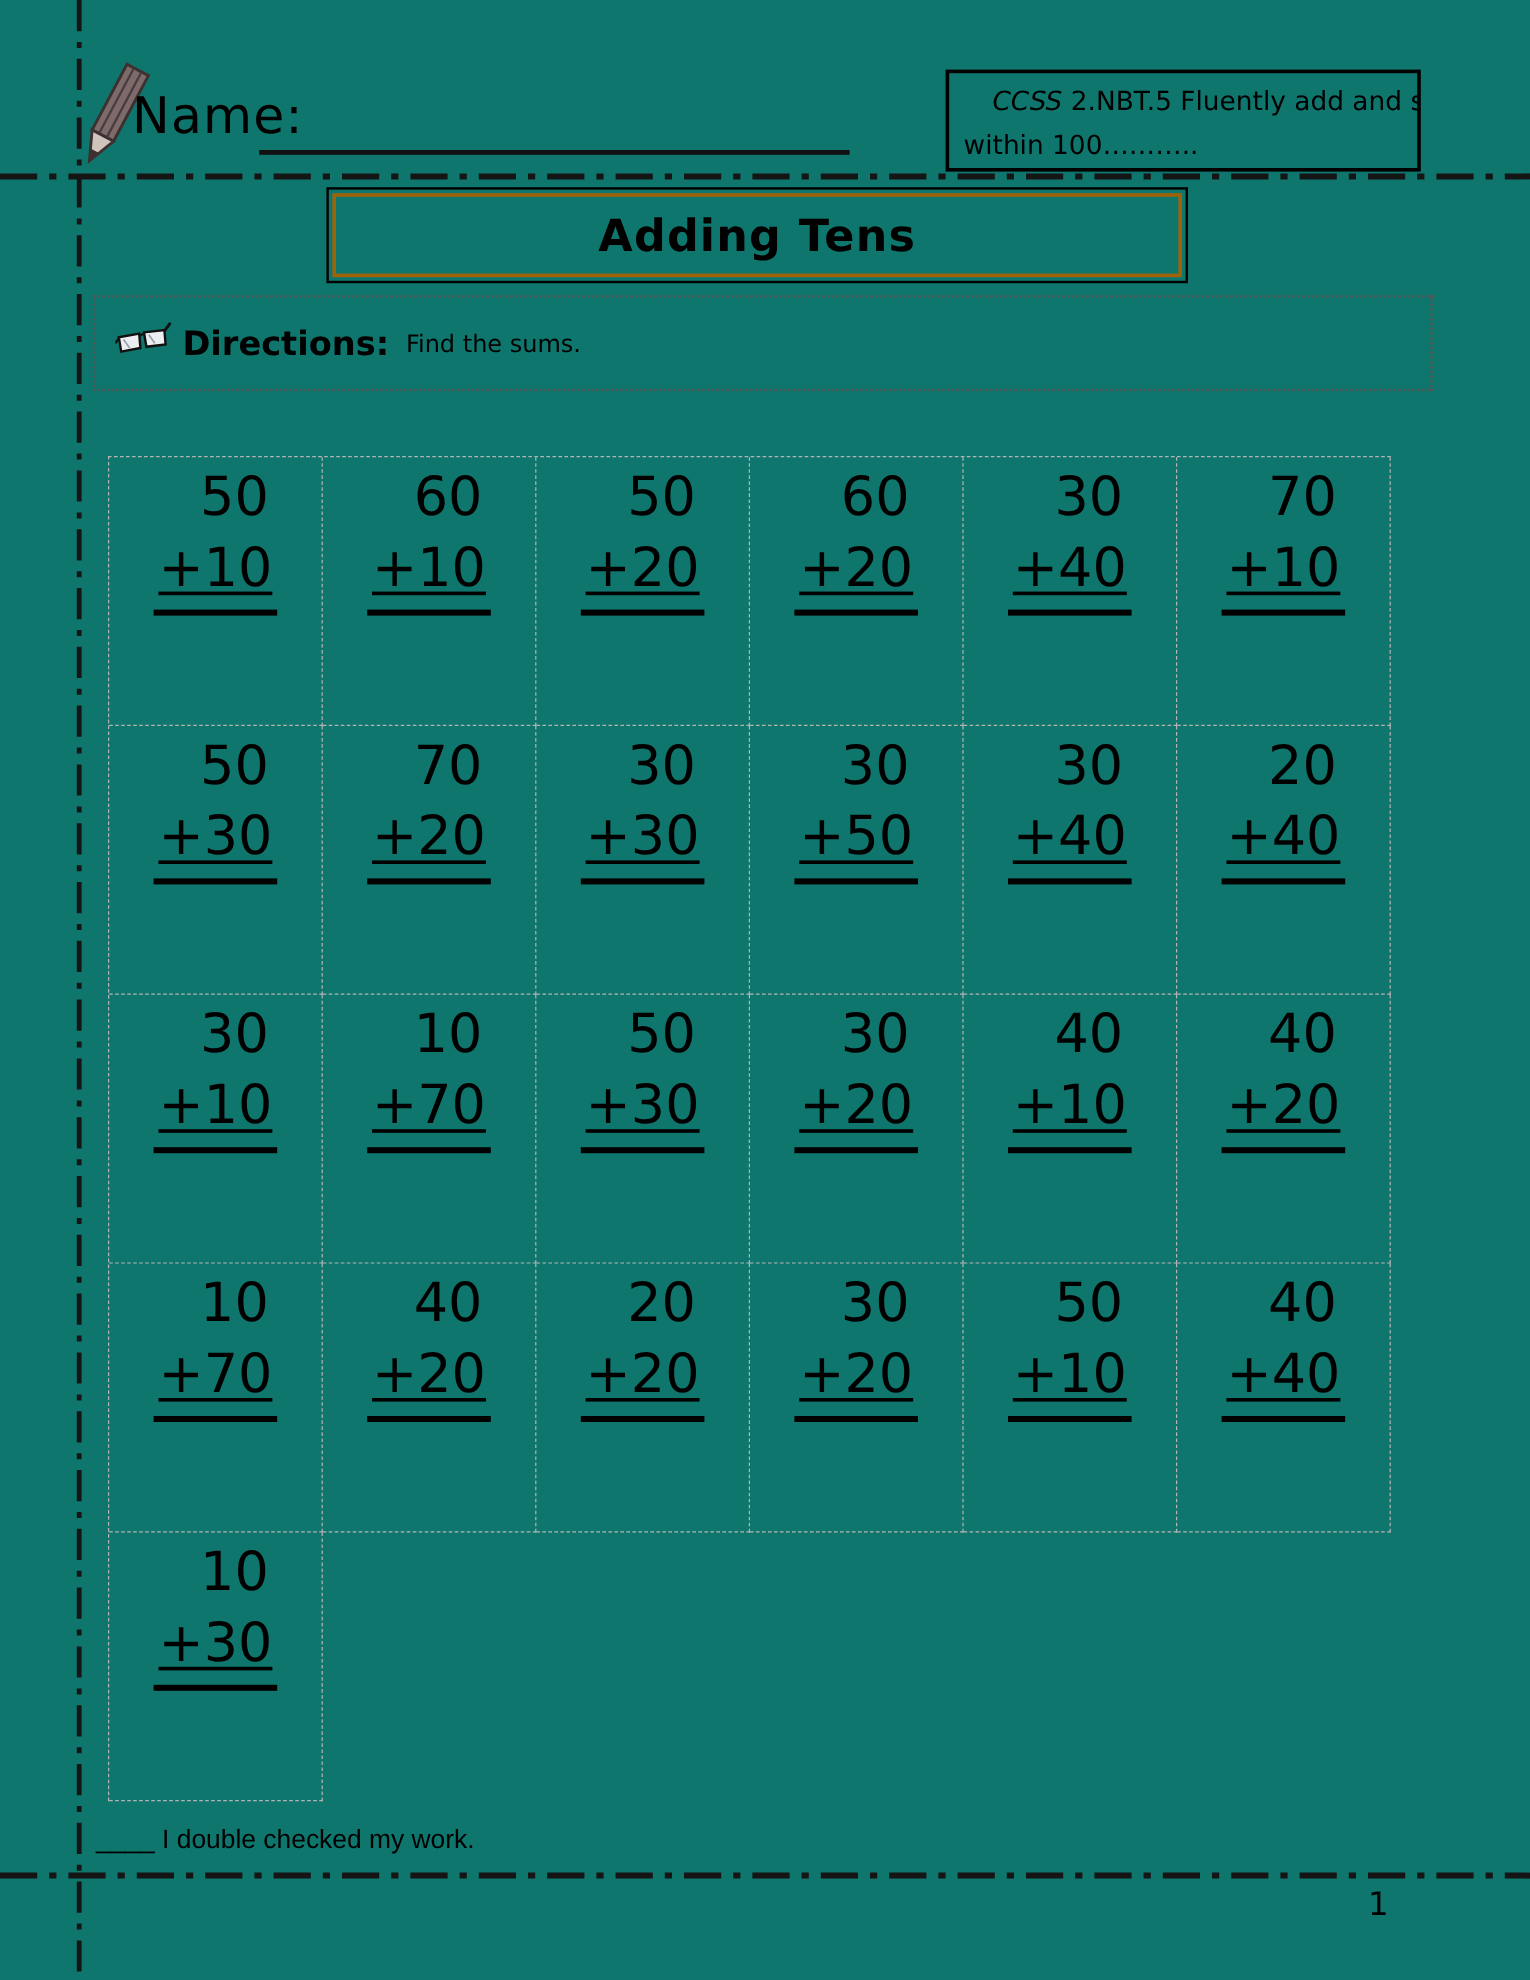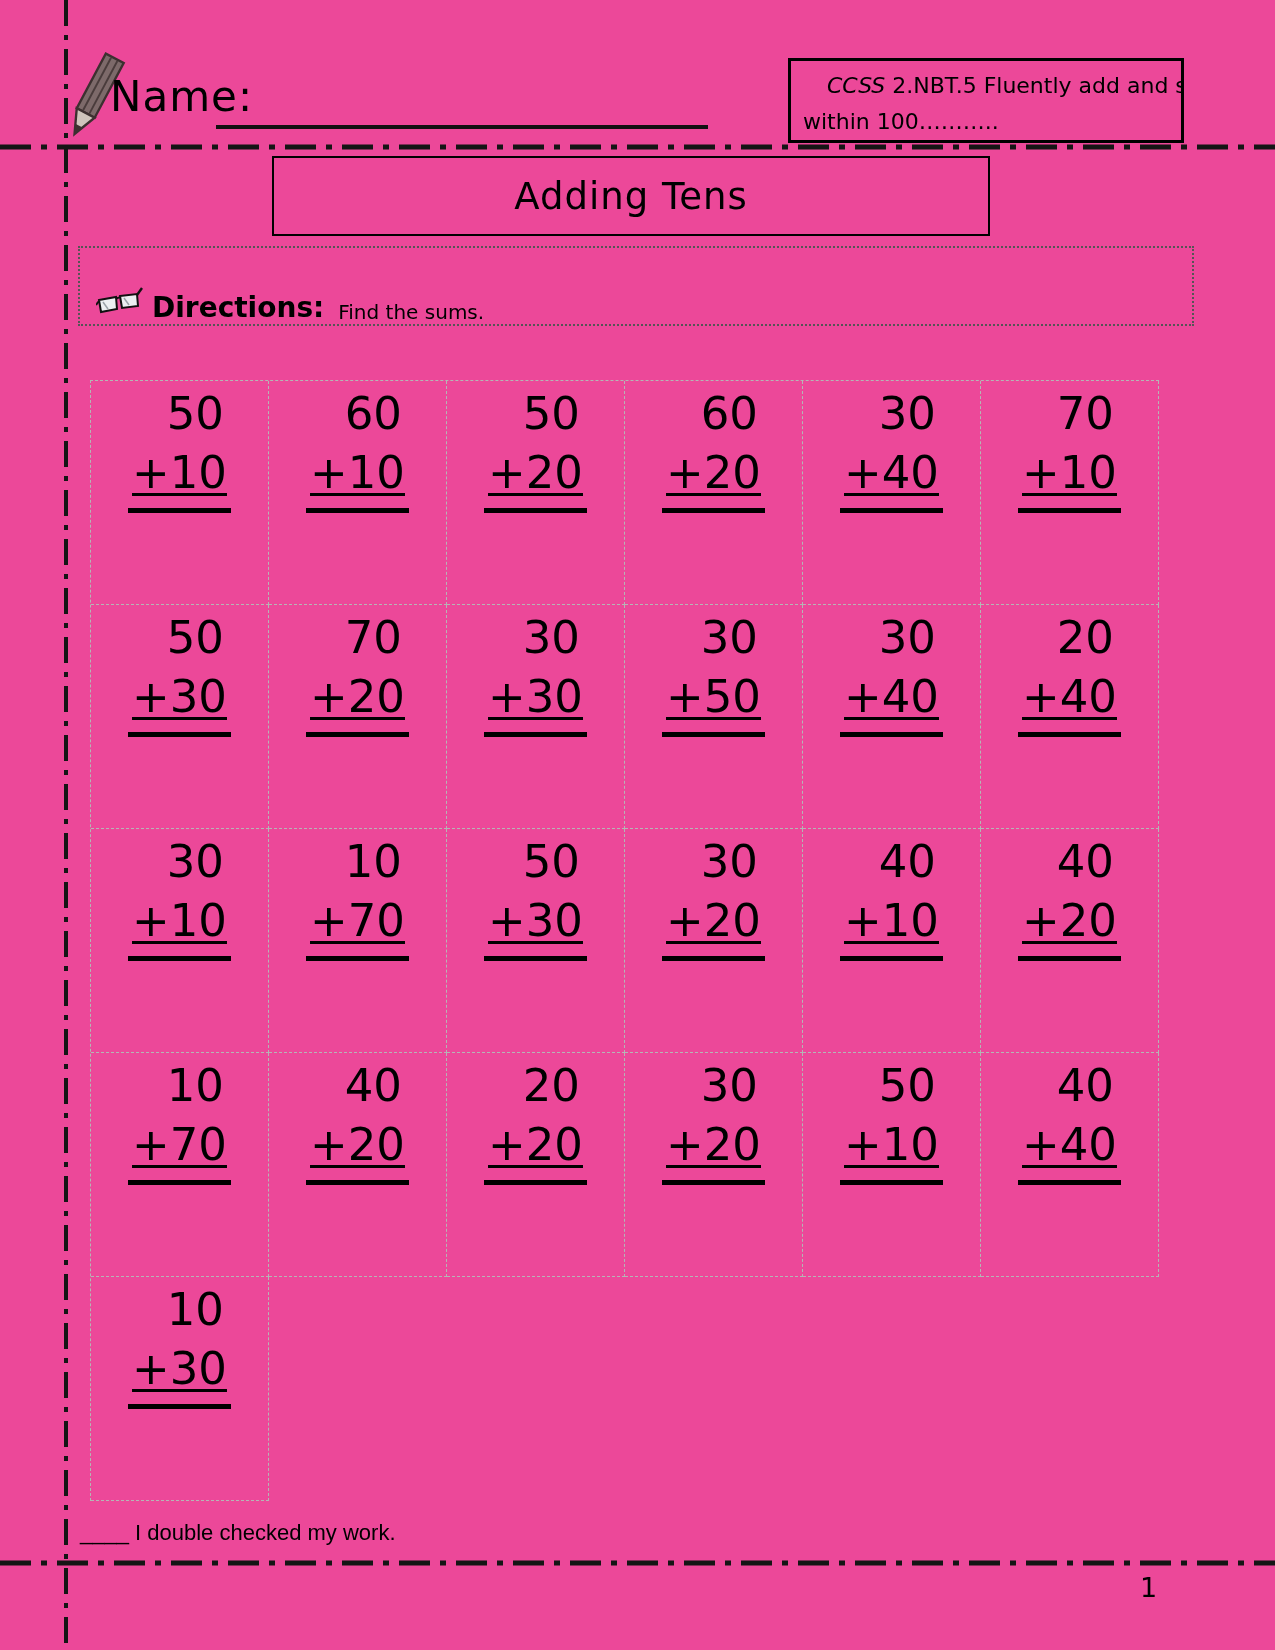--- a/index.html
+++ b/index.html
@@ -1,19 +1,19 @@
 <!DOCTYPE html>
 <html><head>
 <meta charset="utf-8">
 <style>
   html,body{margin:0;padding:0;background:#e8e8e8;}
   .page{
     position:relative;
     width:1275px;height:1650px;
-    background:#ec4899;
+    background:#0f766e;
     font-family:"DejaVu Sans", sans-serif;
     color:#000;
     overflow:hidden;
     margin:0 auto;
   }
   .margins-svg{position:absolute;left:0;top:0;pointer-events:none;}
 
   
   .pencil-wrap{position:absolute;left:58px;top:48px;width:70px;height:100px;}
   .pencil-wrap svg{transform:rotate(28deg);transform-origin:50% 50%;}
@@ -23,30 +23,30 @@
   .ccss-box{
     position:absolute;left:788px;top:58px;width:368px;height:66px;
     border:3px solid #000;padding:7px 10px 6px 12px;
     font-size:22px;line-height:36px;white-space:nowrap;overflow:hidden;
   }
   .ccss-box .it{font-style:italic;margin-left:24px;}
 
   
   .title-box{position:absolute;left:272px;top:156px;width:714px;height:76px;border:2px solid #000;}
   .title-inner{
-    position:absolute;inset:3px;border:3px solid #ec4899;
+    position:absolute;inset:3px;border:3px solid #a16207;
     display:flex;align-items:center;justify-content:center;
-    font-size:37px;font-weight:400;letter-spacing:1px;
+    font-size:37px;font-weight:700;letter-spacing:1px;
   }
 
   
   .directions-box{
     position:absolute;left:78px;top:246px;width:1096px;height:76px;
     border:2px dotted #555;
-    display:flex;align-items:flex-end;padding-left:16px;
+    display:flex;align-items:center;padding-left:16px;
   }
   .dir-label{font-size:28px;font-weight:bold;margin-left:8px;}
   .dir-text{font-size:20px;margin-left:14px;}
 
   
   .grid{
     position:absolute;left:90px;top:380px;width:1068px;height:1120px;
     display:grid;
     grid-template-columns:repeat(6,1fr);
     grid-template-rows:repeat(5,1fr);

